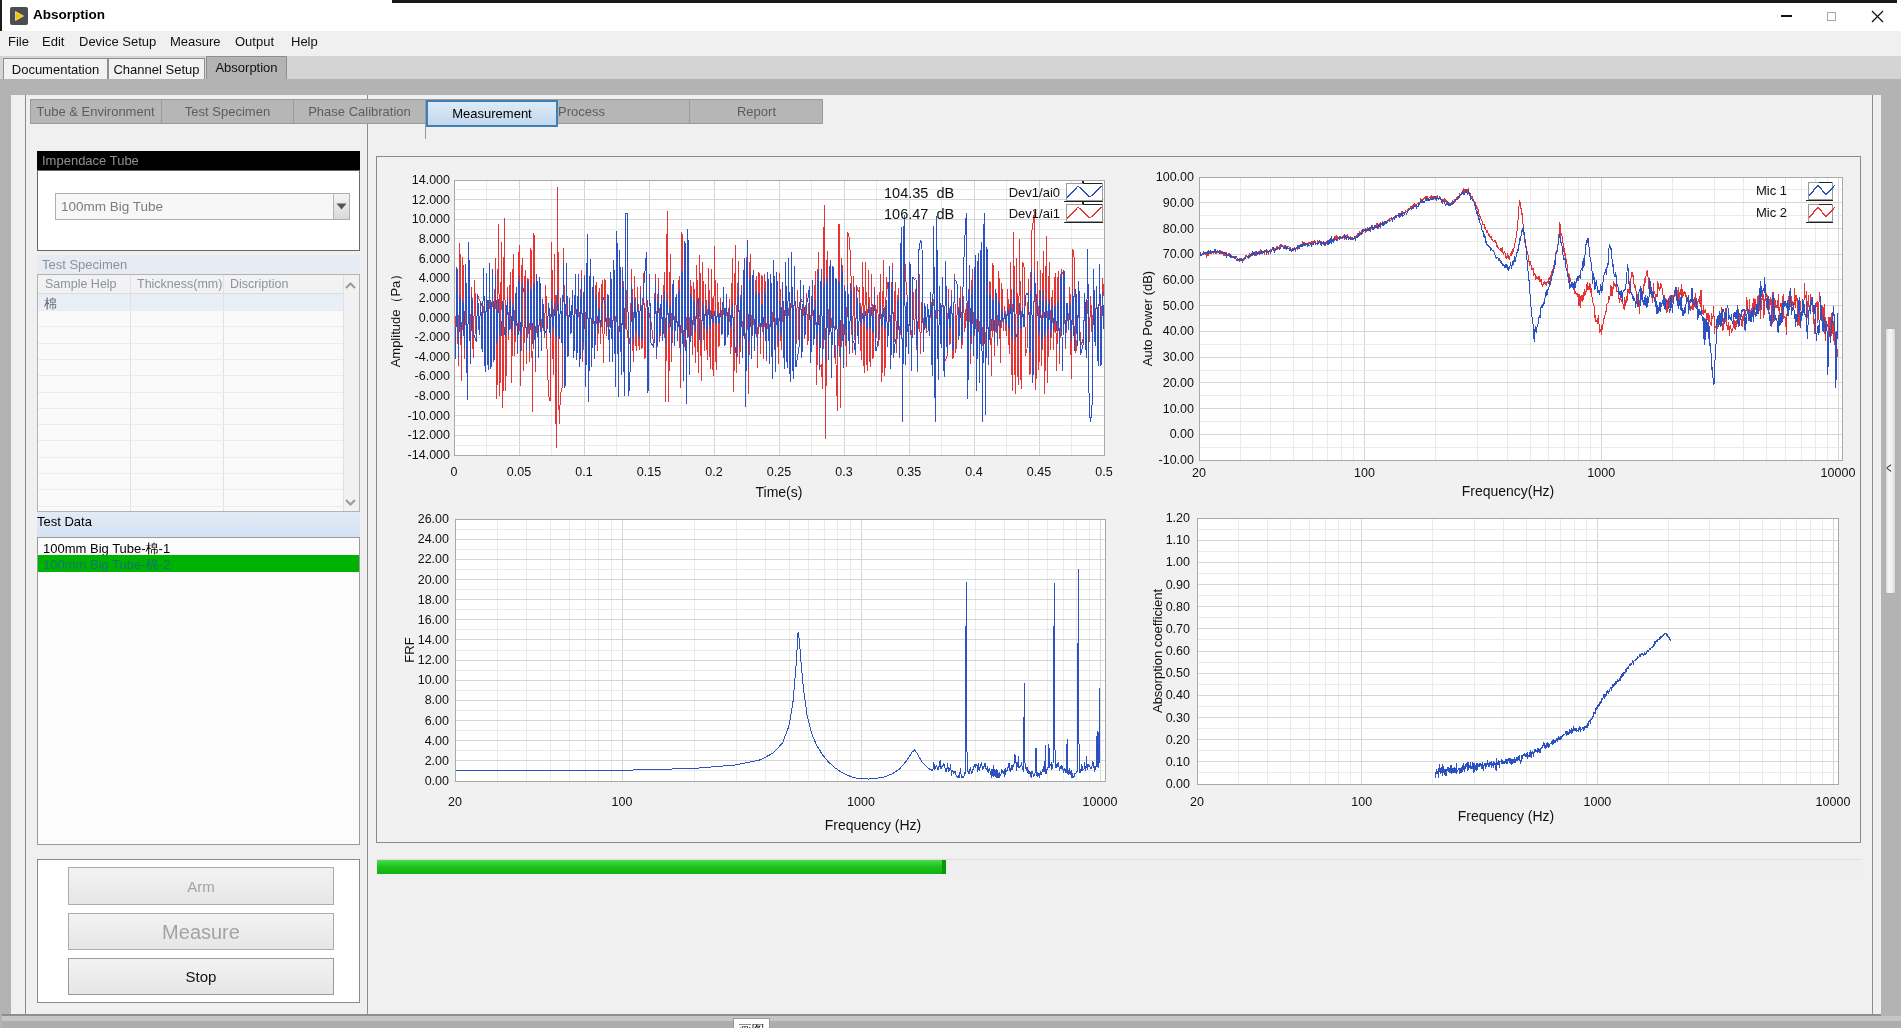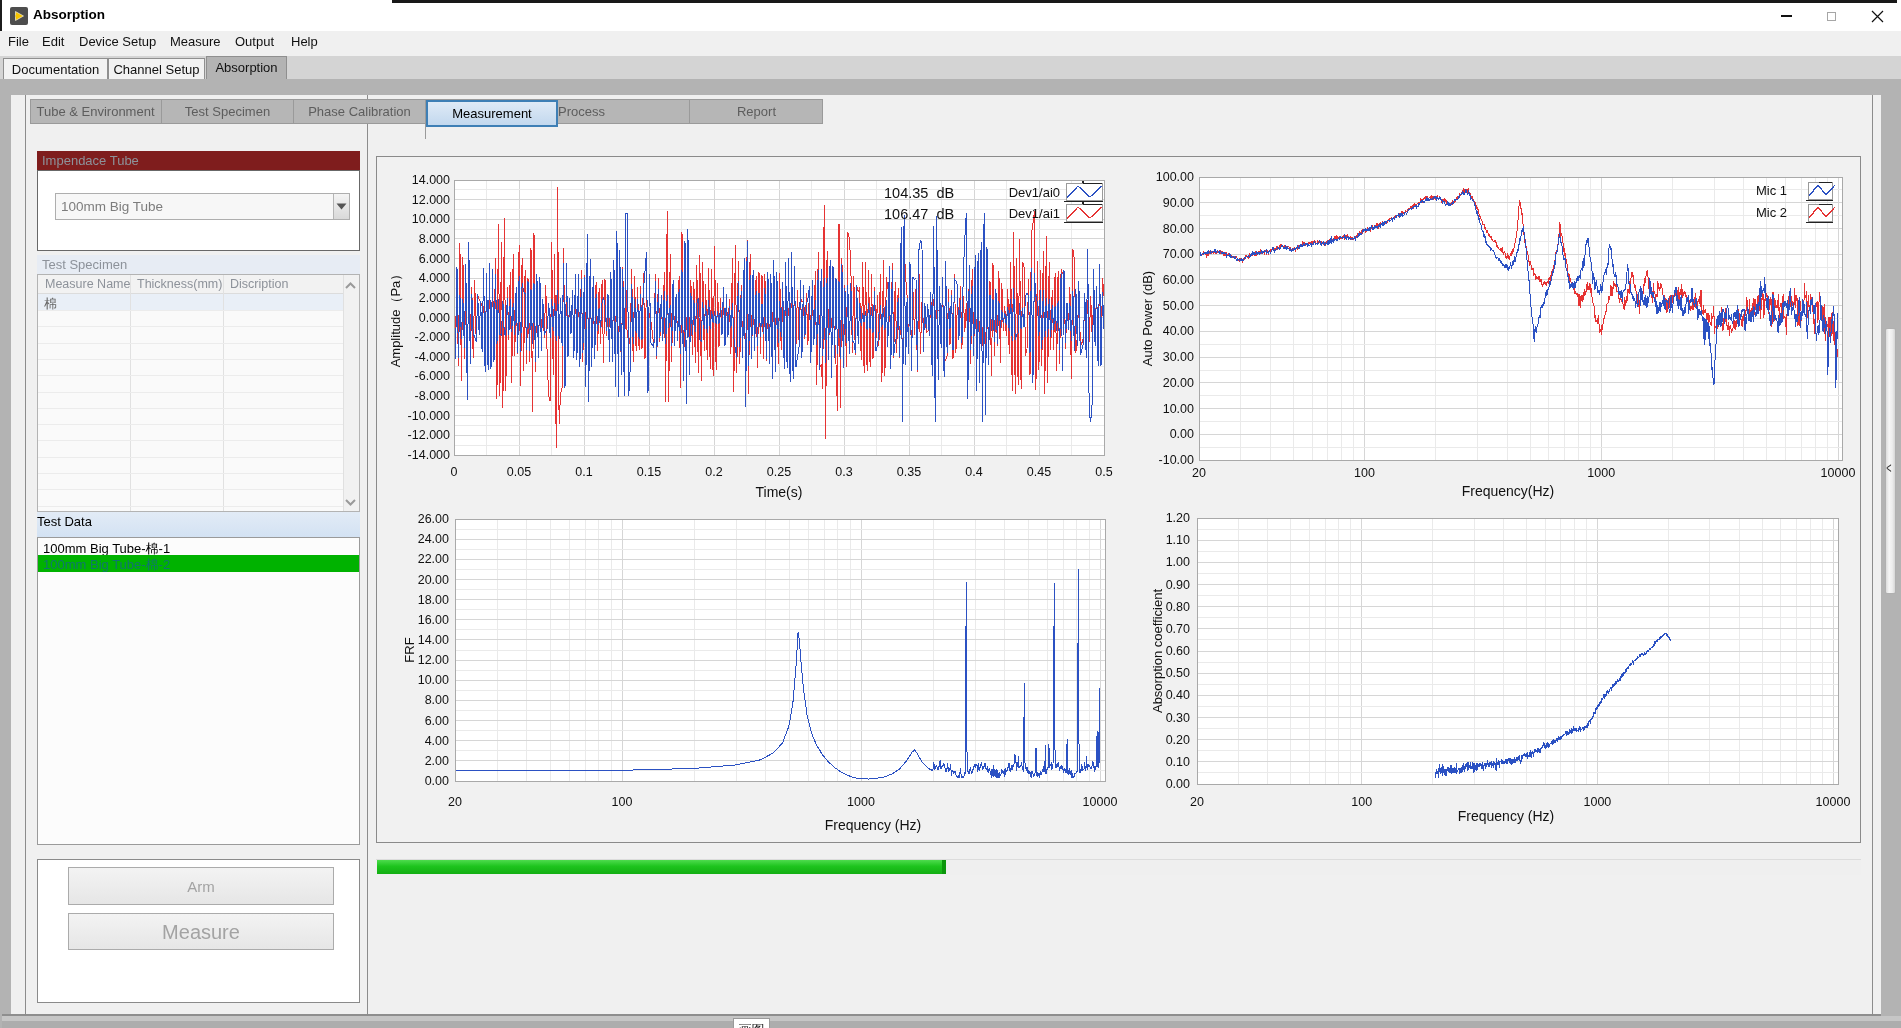--- a/index.html
+++ b/index.html
@@ -59,34 +59,34 @@
   <div class="abs" style="left:1872px;top:95px;width:1px;height:921px;background:#8c8c8c"></div>
 
   <div class="abs" style="left:30px;top:99px;width:793px;height:25px;background:#b6b6b6;border:1px solid #9a9a9a"></div>
   <div class="abs" style="left:30px;top:99px;width:132px;height:25px;border-right:1px solid #9a9a9a;font-size:13px;color:#5d5d5d;text-align:center;line-height:25px">Tube &amp; Environment</div>
   <div class="abs" style="left:162px;top:99px;width:132px;height:25px;border-right:1px solid #9a9a9a;font-size:13px;color:#5d5d5d;text-align:center;line-height:25px">Test Specimen</div>
   <div class="abs" style="left:294px;top:99px;width:132px;height:40px;border-right:1px solid #9a9a9a;font-size:13px;color:#5d5d5d;text-align:center;line-height:25px">Phase Calibration</div>
   <div class="abs" style="left:558px;top:99px;width:132px;height:25px;border-right:1px solid #9a9a9a;font-size:13px;color:#5d5d5d;text-align:left;line-height:25px">Process</div>
   <div class="abs" style="left:690px;top:99px;width:133px;height:25px;font-size:13px;color:#5d5d5d;text-align:center;line-height:25px">Report</div>
   <div class="abs" style="left:426px;top:100px;width:132px;height:27px;background:linear-gradient(#dfeaf6,#c2d8ee);border:2px solid #3e7fb5;font-size:13px;color:#000;text-align:center;line-height:23px">Measurement</div>
 
-  <div class="abs" style="left:37px;top:151px;width:323px;height:19px;background:#7f1d1d;font-size:13px;color:#8d929a"><span style="margin-left:5px;line-height:19px">Impendace Tube</span></div>
+  <div class="abs" style="left:37px;top:151px;width:323px;height:19px;background:#000000;font-size:13px;color:#8d929a"><span style="margin-left:5px;line-height:19px">Impendace Tube</span></div>
   <div class="abs" style="left:37px;top:170px;width:323px;height:81px;background:#ffffff;border:1px solid #686868"></div>
   <div class="abs" style="left:55px;top:193px;width:295px;height:27px;background:#f7f7f7;border:1px solid #aeaeae"></div>
   <div class="abs" style="left:61px;top:199px;font-size:13.5px;color:#7d7d7d">100mm Big Tube</div>
   <div class="abs" style="left:333px;top:194px;width:16px;height:25px;background:linear-gradient(#f4f4f4,#d9d9d9);border-left:1px solid #b5b5b5"></div>
   <svg class="abs" style="left:336px;top:203px" width="11" height="8">
       <path d="M0.5 0.5 L10.5 0.5 L5.5 6.5 Z" fill="#555"></path>
     </svg>
 
   <div class="abs" style="left:37px;top:255px;width:323px;height:19px;background:#e7ecf4;font-size:13px;color:#8d929a"><span style="margin-left:5px;line-height:19px">Test Specimen</span></div>
 
   <div class="abs" style="left:37px;top:274px;width:323px;height:238px;background:#fafafa;border:1px solid #b3b3b3"></div>
   <div class="abs" style="left:38px;top:275px;width:305px;height:18px;background:#f2f2f2"></div>
-  <div class="abs" style="left:45px;top:277px;font-size:12.5px;color:#8d929a">Measure Name</div>
+  <div class="abs" style="left:45px;top:277px;font-size:12.5px;color:#8d929a">Sample Help</div>
   <div class="abs" style="left:38px;top:293px;width:305px;height:1px;background:#dcdcdc"></div>
   <div class="abs" style="left:137px;top:277px;font-size:12.5px;color:#8d929a">Thickness(mm)</div>
   <div class="abs" style="left:230px;top:277px;font-size:12.5px;color:#8d929a">Discription</div>
   <div class="abs" style="left:38px;top:294px;width:305px;height:16px;background:#e9eff7"></div>
   <div class="abs" style="left:44px;top:295px;font-size:13px;color:#666">棉</div>
   <div class="abs" style="left:130px;top:275px;width:1px;height:236px;background:#e1e1e1"></div>
   <div class="abs" style="left:223px;top:275px;width:1px;height:236px;background:#e1e1e1"></div>
   <div class="abs" style="left:38px;top:310px;width:305px;height:1px;background:#ececec"></div>
   <div class="abs" style="left:38px;top:326.3px;width:305px;height:1px;background:#ececec"></div>
   <div class="abs" style="left:38px;top:342.6px;width:305px;height:1px;background:#ececec"></div>
@@ -110,20 +110,21 @@
 
   <div class="abs" style="left:37px;top:512px;width:323px;height:25px;background:linear-gradient(#e2ebf6,#d3e2f3);font-size:13px;color:#000"><span style="margin-left:0;line-height:19px;display:inline-block">Test Data</span></div>
   <div class="abs" style="left:37px;top:537px;width:323px;height:308px;background:#fcfcfc;border:1px solid #9a9a9a"></div>
   <div class="abs" style="left:43px;top:540px;font-size:13px;color:#000">100mm Big Tube-棉-1</div>
   <div class="abs" style="left:38px;top:555px;width:321px;height:17px;background:#00b200"></div>
   <div class="abs" style="left:43px;top:556px;font-size:13px;color:#0f766e">100mm Big Tube-棉-2</div>
 
   <div class="abs" style="left:37px;top:859px;width:323px;height:144px;background:#ffffff;border:1px solid #8a8a8a"></div>
   <div class="abs" style="left:68px;top:867px;width:266px;height:38px;background:linear-gradient(#f3f3f3,#e6e6e6);border:1px solid #ababab;font-size:15px;color:#a3a3a3;text-align:center;line-height:37px">Arm</div>
   <div class="abs" style="left:68px;top:913px;width:266px;height:37px;background:linear-gradient(#f3f3f3,#e6e6e6);border:1px solid #ababab;font-size:20px;color:#a3a3a3;text-align:center;line-height:36px">Measure</div>
+  <div class="abs" style="left:68px;top:958px;width:266px;height:37px;background:linear-gradient(#f3f3f3,#e6e6e6);border:1px solid #9a9a9a;font-size:15px;color:#111;text-align:center;line-height:36px">Stop</div>
 
   <div class="abs" style="left:376px;top:156px;width:1485px;height:687px;background:#f1f1f1;border:1px solid #8a8a8a"></div>
   <svg class="abs" style="left:376px;top:156px" width="1485" height="687" shape-rendering="crispEdges">
 <rect x="78.0" y="24.0" width="650.0" height="275.0" fill="#ffffff"></rect>
 <line x1="110.5" y1="24.0" x2="110.5" y2="299.0" stroke="#eaeaea" stroke-width="1"></line>
 <line x1="143.0" y1="24.0" x2="143.0" y2="299.0" stroke="#d6d6d6" stroke-width="1"></line>
 <line x1="175.5" y1="24.0" x2="175.5" y2="299.0" stroke="#eaeaea" stroke-width="1"></line>
 <line x1="208.0" y1="24.0" x2="208.0" y2="299.0" stroke="#d6d6d6" stroke-width="1"></line>
 <line x1="240.5" y1="24.0" x2="240.5" y2="299.0" stroke="#eaeaea" stroke-width="1"></line>
 <line x1="273.0" y1="24.0" x2="273.0" y2="299.0" stroke="#d6d6d6" stroke-width="1"></line>

